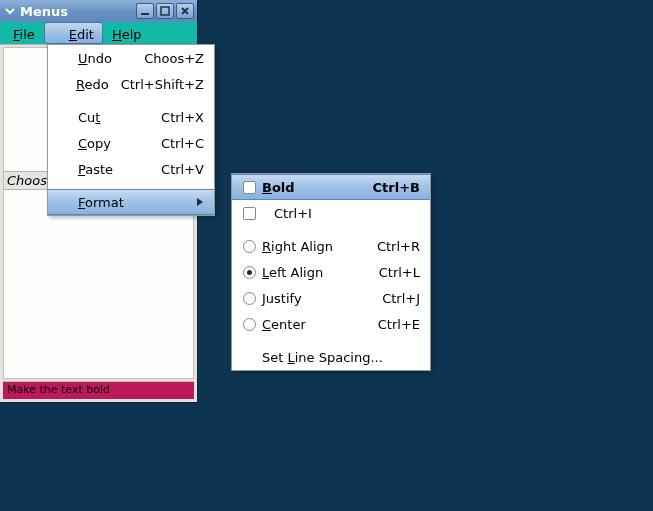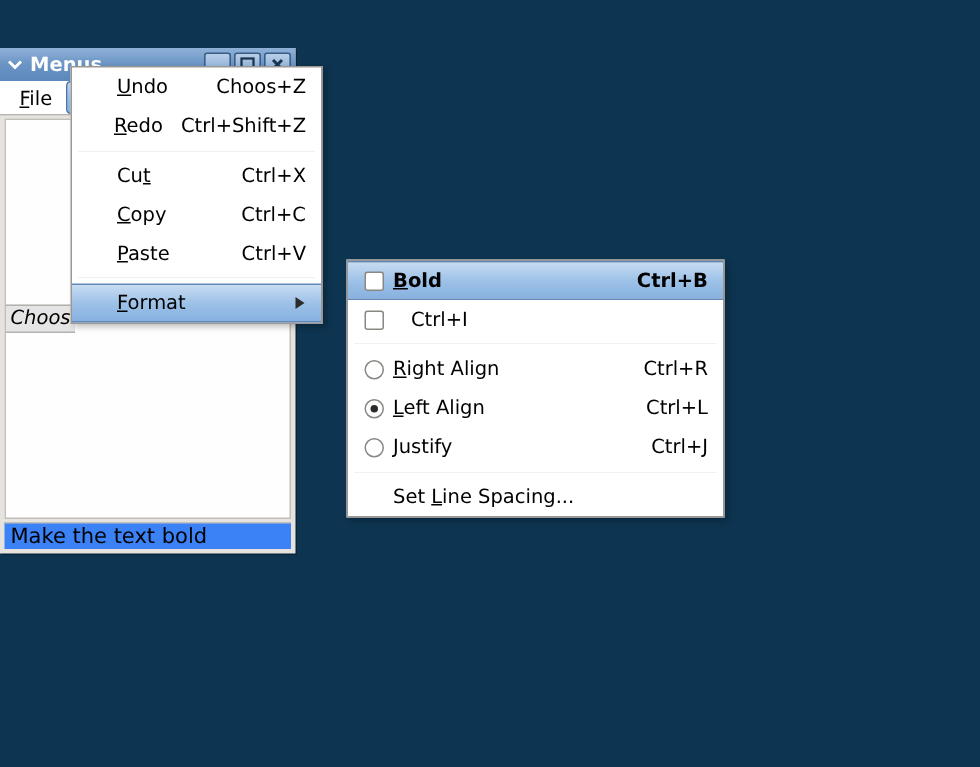--- a/index.html
+++ b/index.html
@@ -11,24 +11,23 @@
     font-size: 13px;
     color: #000;
     position: relative;
     overflow: hidden;
   }
 
   .window {
     position: absolute;
     left: 0; top: 0;
     width: 197px;
-    height: 337px;
+    height: 402px;
     background: #e6e3de;
     box-shadow: 1px 1px 0 rgba(0,0,0,0.3);
-    margin-top: 32px;
   }
 
   .titlebar {
     height: 22px;
     background: linear-gradient(to bottom, #8fb1d8 0%, #6a94c4 50%, #5c88bc 100%);
     display: flex;
     align-items: center;
     padding: 0 3px 0 5px;
     color: #fff;
     font-weight: bold;
@@ -48,21 +47,21 @@
     display: inline-flex;
     align-items: center;
     justify-content: center;
     color: #1b3550;
     font-size: 11px;
     font-weight: bold;
   }
 
   .menubar {
     height: 23px;
-    background: #ffffff;
+    background: #14b8a6;
     border-bottom: 1px solid #b7b4af;
     display: flex;
     align-items: stretch;
     padding-left: 4px;
   }
   .menubar .mi {
     padding: 3px 9px 0 9px;
     display: flex;
     align-items: center;
     cursor: default;
@@ -92,41 +91,41 @@
     background: #e5e5e5;
     padding: 1px 3px;
     border-top: 1px solid #b5b2ad;
     border-bottom: 1px solid #b5b2ad;
   }
 
   .statusbar {
     position: absolute;
     left: 3px; right: 3px; bottom: 3px;
     height: 18px;
-    background: #3b82f6;
+    background: #be185d;
     border-top: 1px solid #c2bfba;
     padding: 1px 4px 0 4px;
-    font-size: 14px;
+    font-size: 11px;
   }
 
   .dropdown {
     position: absolute;
     background: #fff;
     border: 1px solid #9b9893;
     box-shadow: 2px 2px 4px rgba(0,0,0,0.25);
   }
   .dd-edit {
     left: 47px;
     top: 44px;
     width: 168px;
   }
   .dd-format {
     left: 231px;
     top: 173px;
-    width: 252px;
+    width: 200px;
   }
 
   .dd-item {
     display: flex;
     align-items: center;
     height: 26px;
     padding: 0 10px 0 8px;
     cursor: default;
   }
   .dd-item .icon-col {
@@ -311,18 +310,25 @@
     <span class="label"><span class="ul">L</span><span>eft Align</span></span>
     <span class="accel">Ctrl+L</span>
   </div>
   <div class="dd-item">
     <span class="icon-col">
         <span class="radio"></span>
       </span>
     <span class="label"><span class="ul">J</span><span>ustify</span></span>
     <span class="accel">Ctrl+J</span>
   </div>
+  <div class="dd-item">
+    <span class="icon-col">
+        <span class="radio"></span>
+      </span>
+    <span class="label"><span class="ul">C</span><span>enter</span></span>
+    <span class="accel">Ctrl+E</span>
+  </div>
   <div class="sep"></div>
   <div class="dd-item">
     <span class="icon-col"></span>
     <span class="label"><span>Set </span><span class="ul">L</span><span>ine Spacing...</span></span>
   </div>
 </div>
 
 </body></html>

